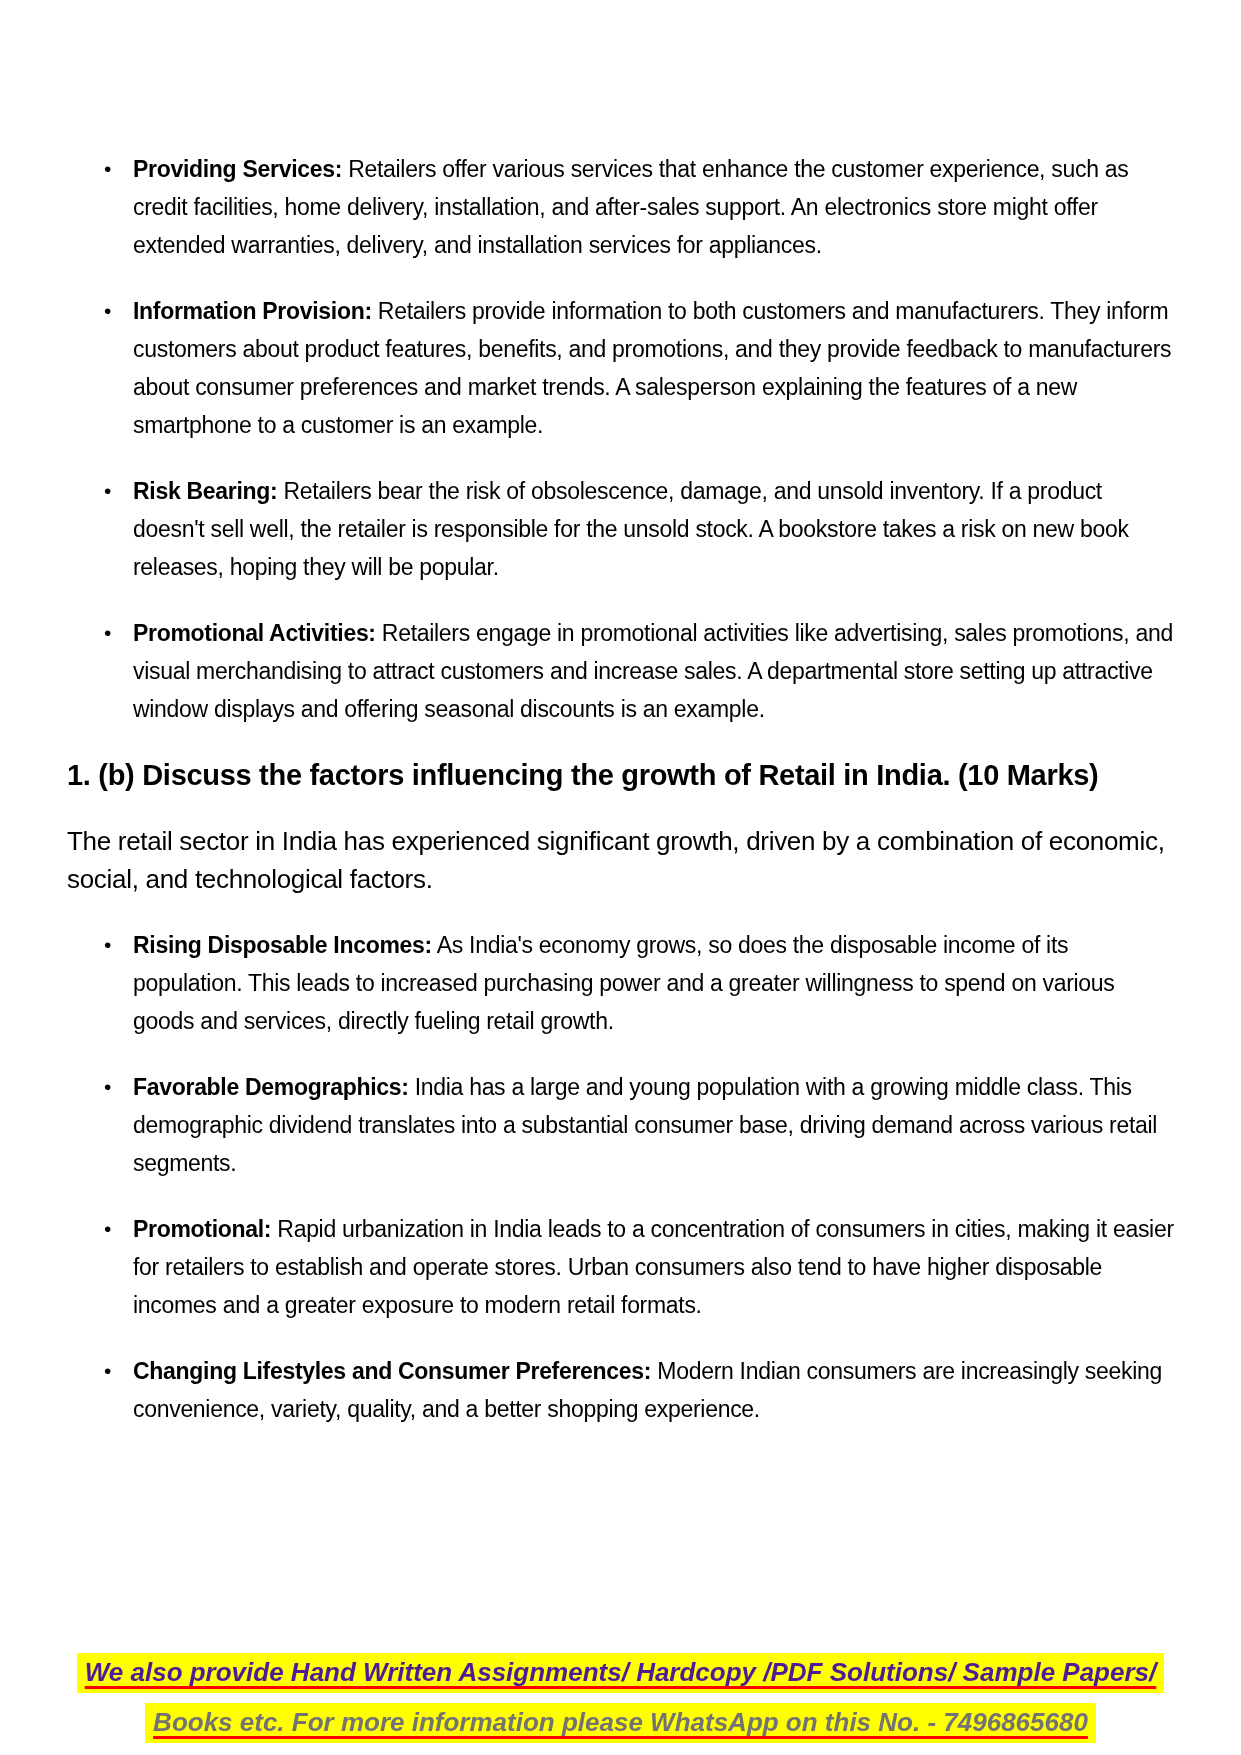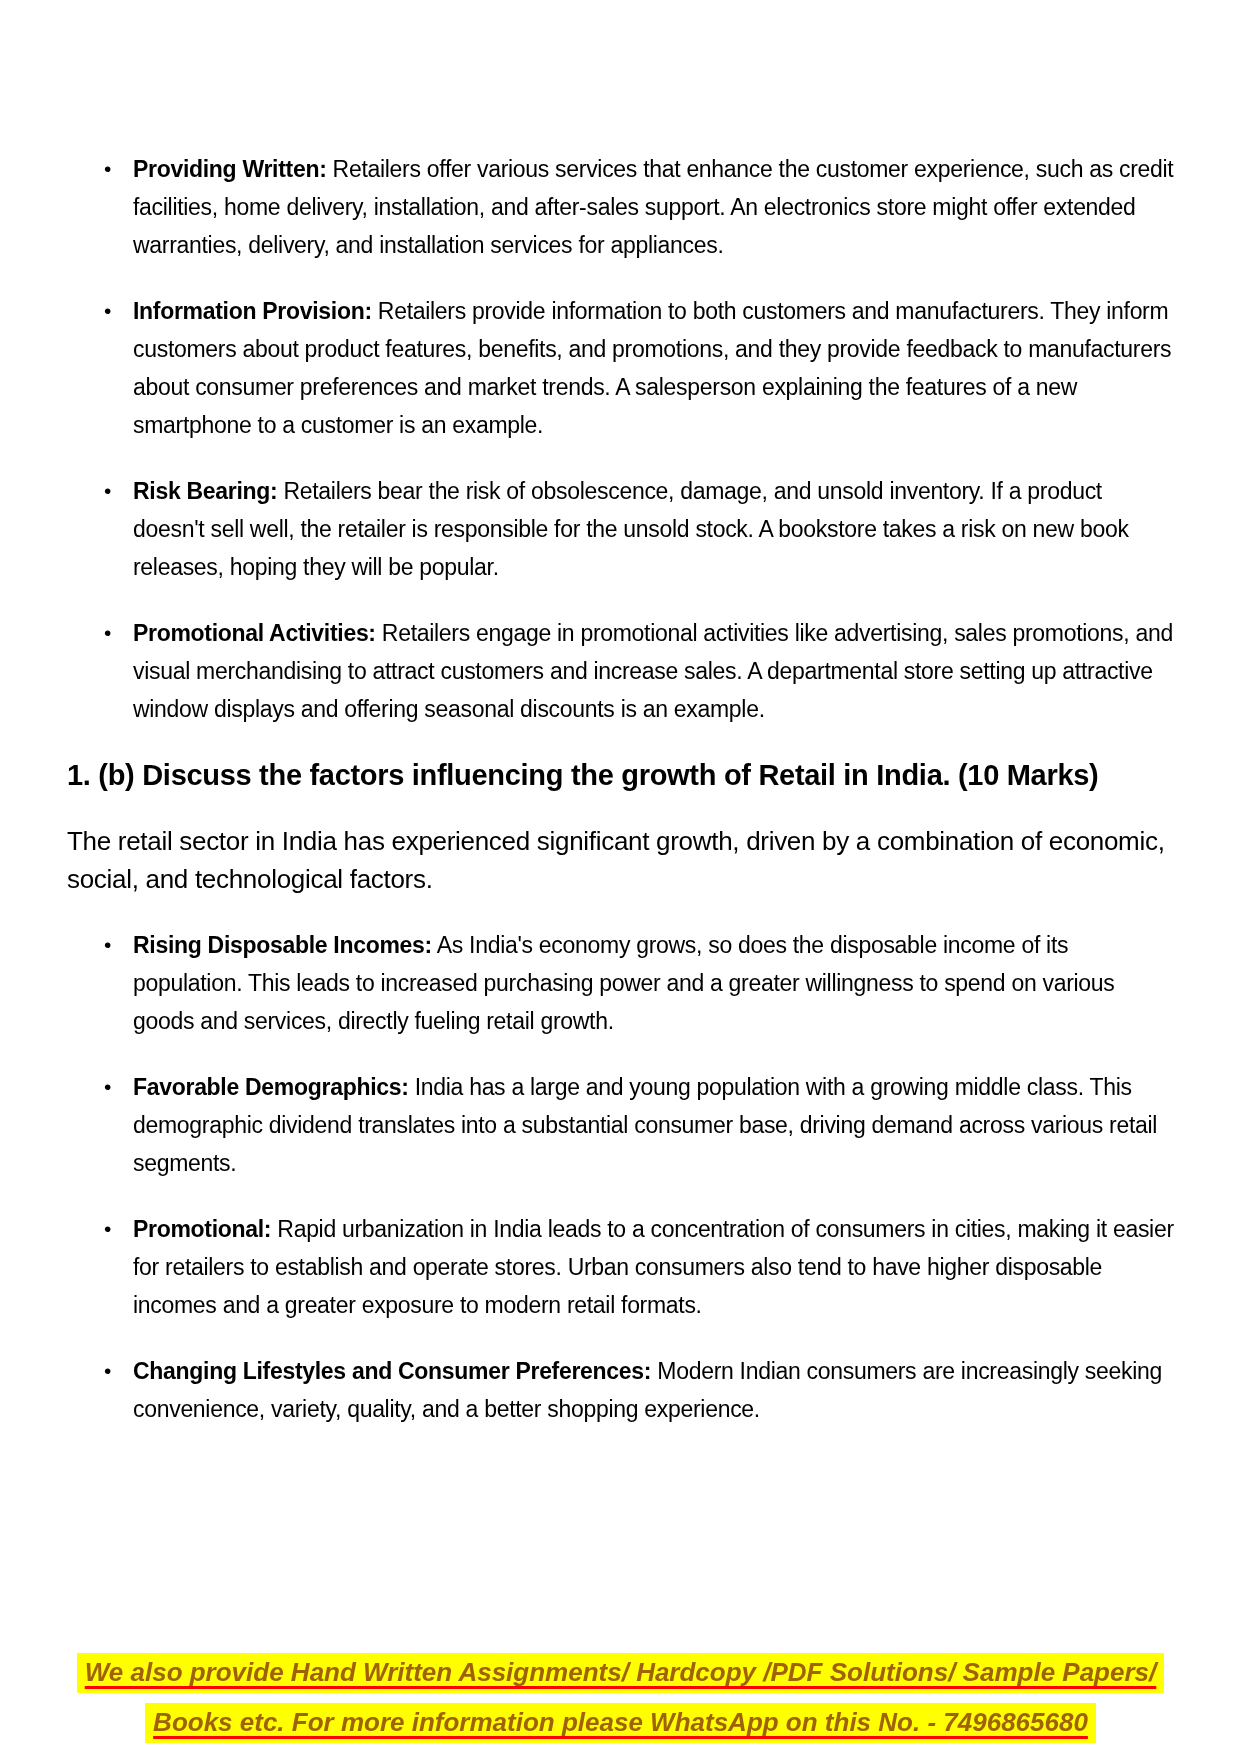--- a/index.html
+++ b/index.html
@@ -79,21 +79,21 @@
 </style>
 </head>
 <body>
 
 <div class="page">
   <div class="content">
 
     <ul class="doc-list">
       <li>
         <span class="bullet-marker">•</span>
-        <span class="lead">Providing Written:</span>
+        <span class="lead">Providing Services:</span>
         <span>Retailers offer various services that enhance the customer experience, such as credit facilities, home delivery, installation, and after-sales support. An electronics store might offer extended warranties, delivery, and installation services for appliances.</span>
       </li>
       <li>
         <span class="bullet-marker">•</span>
         <span class="lead">Information Provision:</span>
         <span>Retailers provide information to both customers and manufacturers. They inform customers about product features, benefits, and promotions, and they provide feedback to manufacturers about consumer preferences and market trends. A salesperson explaining the features of a new smartphone to a customer is an example.</span>
       </li>
       <li>
         <span class="bullet-marker">•</span>
         <span class="lead">Risk Bearing:</span>
@@ -130,19 +130,19 @@
         <span class="bullet-marker">•</span>
         <span class="lead">Changing Lifestyles and Consumer Preferences:</span>
         <span>Modern Indian consumers are increasingly seeking convenience, variety, quality, and a better shopping experience.</span>
       </li>
     </ul>
 
   </div>
 
   <div class="footer">
     <div class="footer-line">
-      <span class="hl" style="background: rgb(255, 255, 0); color: #a16207; text-decoration-color: rgb(255, 0, 0);">We also provide Hand Written Assignments/ Hardcopy /PDF Solutions/ Sample Papers/</span>
+      <span class="hl" style="background: rgb(255, 255, 0); color: #4c1d95; text-decoration-color: rgb(255, 0, 0);">We also provide Hand Written Assignments/ Hardcopy /PDF Solutions/ Sample Papers/</span>
     </div>
     <div class="footer-line">
-      <span class="hl" style="background: rgb(255, 255, 0); color: #a16207; text-decoration-color: rgb(255, 0, 0);">Books etc. For more information please WhatsApp on this No. - 7496865680</span>
+      <span class="hl" style="background: rgb(255, 255, 0); color: #737373; text-decoration-color: rgb(255, 0, 0);">Books etc. For more information please WhatsApp on this No. - 7496865680</span>
     </div>
   </div>
 </div>
 
 </body></html>

